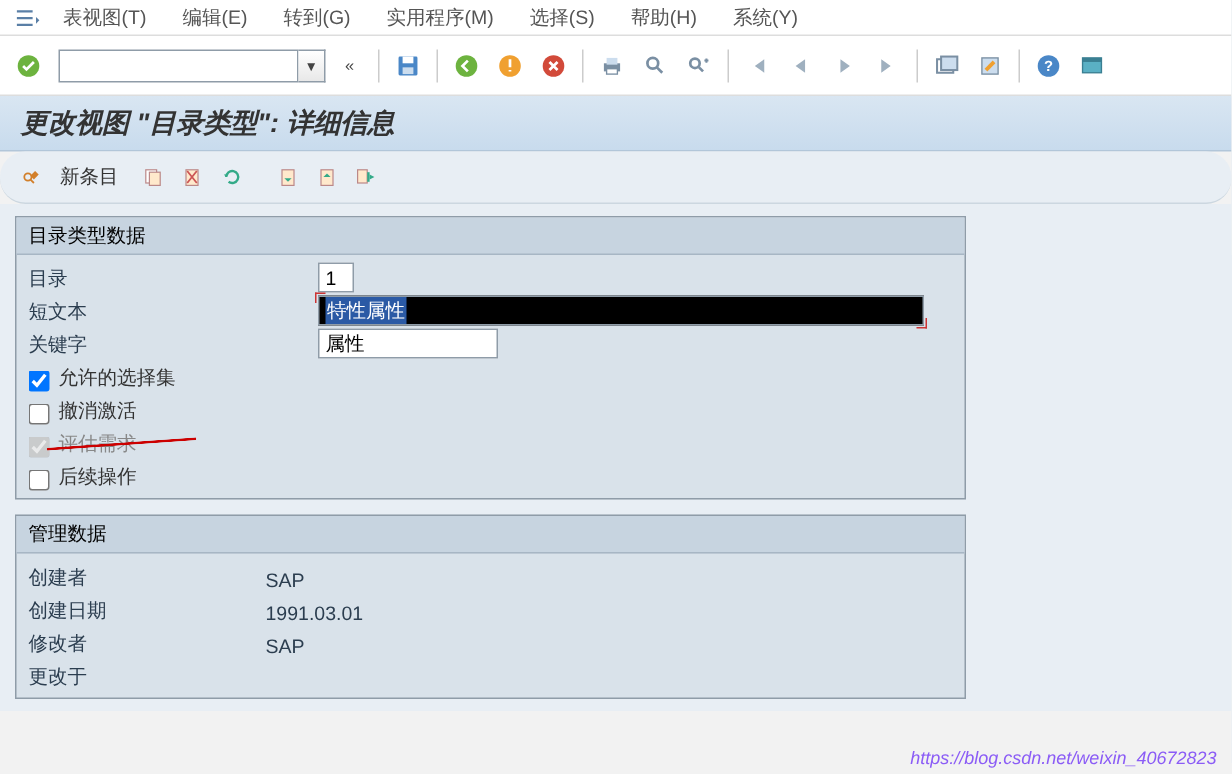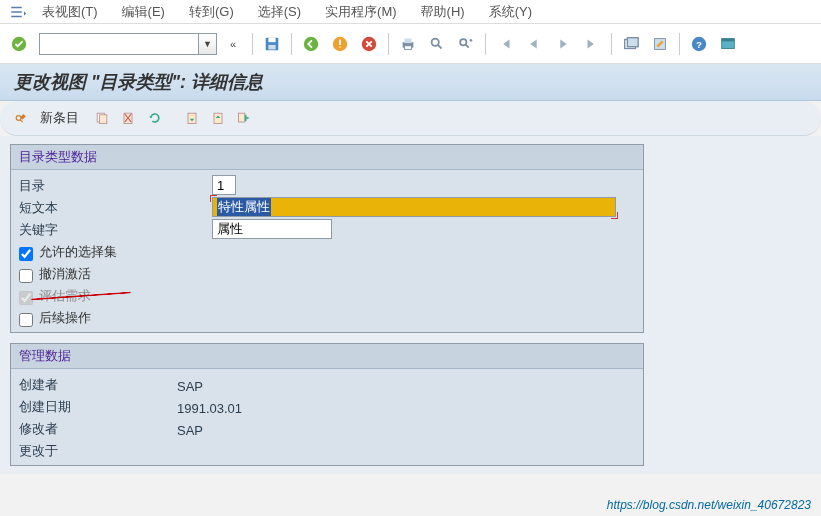--- a/index.html
+++ b/index.html
@@ -28,55 +28,55 @@
   
   
   .apptoolbar { background: #e8eef4; padding: 6px 10px; display: flex; align-items: center; gap: 4px; border-bottom: 1px solid #ccd7e0; border-radius: 17px; }
   .apptoolbar .lbl { margin: 0 8px 0 4px; color: #333; cursor:pointer;}
   .apptoolbar .tb-btn { width: 22px; height: 22px; }
   .apptoolbar .tb-btn svg { width: 16px; height: 16px;}
   
   
   .content { padding: 8px 10px; background: #e8eef4; display:flex; flex-direction:column; gap:10px;}
   .groupbox { border: 1px solid #8f9ca8; background: #d9e2ea; }
-  .groupbox .gbtitle { background: #c7d4e0; padding: 3px 8px; font-size: 13px; color: #4c1d95; border-bottom: 1px solid #a7b6c4;}
+  .groupbox .gbtitle { background: #c7d4e0; padding: 3px 8px; font-size: 13px; color: #000000; border-bottom: 1px solid #a7b6c4;}
   .groupbox .gbbody { padding: 4px 6px; }
   .row { display: flex; align-items: flex-end; min-height: 22px; padding: 1px 0;}
   .row .fldlabel { width: 195px; color: #2b3d4f; padding-left: 2px;}
   .row .fldval { color:#2b3d4f; }
   .txtinput { height: 20px; border: 1px solid #8f9ca8; background: #fff; padding: 1px 4px; font-size: 13px; }
   .txtinput.small { width: 24px; text-align:left;}
   .txtinput.med { width: 120px; }
   .highlight-wrap { position:relative; width:404px;}
   .highlight-wrap::before,.highlight-wrap::after{content:"";position:absolute;width:6px;height:6px;border:1px solid #c33;}
   .highlight-wrap::before{top:-2px;left:-2px;border-right:none;border-bottom:none;}
   .highlight-wrap::after{bottom:-2px;right:-2px;border-left:none;border-top:none;}
-  .highlight-inner{width:100%; height:20px; border:1px solid #8f9ca8; background:#eab308; padding:1px 4px; display:flex; align-items:center;}
+  .highlight-inner{width:100%; height:20px; border:1px solid #8f9ca8; background:#000000; padding:1px 4px; display:flex; align-items:center;}
   .hl-selected{ background:#2b5aa5; color:#fff; padding:0 1px;}
   .cbx { width:14px; height:14px; margin-right:6px; cursor:pointer;}
   .redline { position:absolute; border-top:2px solid #c00; transform:rotate(-4deg); width:100px; left:14px; top:11px; border-radius:2px; pointer-events:none;}
   .cbrow{ position:relative; padding-left:2px;}
-  .watermark { position:fixed; right:10px; bottom:4px; color:#0369a1; font-size:12px; font-style:italic; pointer-events:none;text-align:right;}
+  .watermark { position:fixed; right:10px; bottom:4px; color:#8b5cf6; font-size:12px; font-style:italic; pointer-events:none;text-align:right;}
   .group1 { width: 634px; }
 </style>
 </head>
 <body>
 
 <div class="menubar">
   <div class="menuicon">
     <svg viewBox="0 0 24 24">
         <path d="M3 5h14v2H3zM3 11h14v2H3zM3 17h14v2H3z" fill="#5a7fa6"></path>
         <path d="M20 11l3 3-3 3z" fill="#5a7fa6"></path>
       </svg>
   </div>
   <div class="menuitem"><span>表视图(T)</span></div>
   <div class="menuitem"><span>编辑(E)</span></div>
   <div class="menuitem"><span>转到(G)</span></div>
+  <div class="menuitem"><span>实用程序(M)</span></div>
   <div class="menuitem"><span>选择(S)</span></div>
-  <div class="menuitem"><span>实用程序(M)</span></div>
   <div class="menuitem"><span>帮助(H)</span></div>
   <div class="menuitem"><span>系统(Y)</span></div>
 </div>
 
 <div class="toolbar">
   <div class="tb-btn">
     <svg viewBox="0 0 20 20">
         <circle cx="10" cy="10" r="8" fill="#6db33f"></circle>
         <path d="M6 10l2.5 2.5L14 7" stroke="#fff" stroke-width="2" fill="none"></path>
       </svg>

